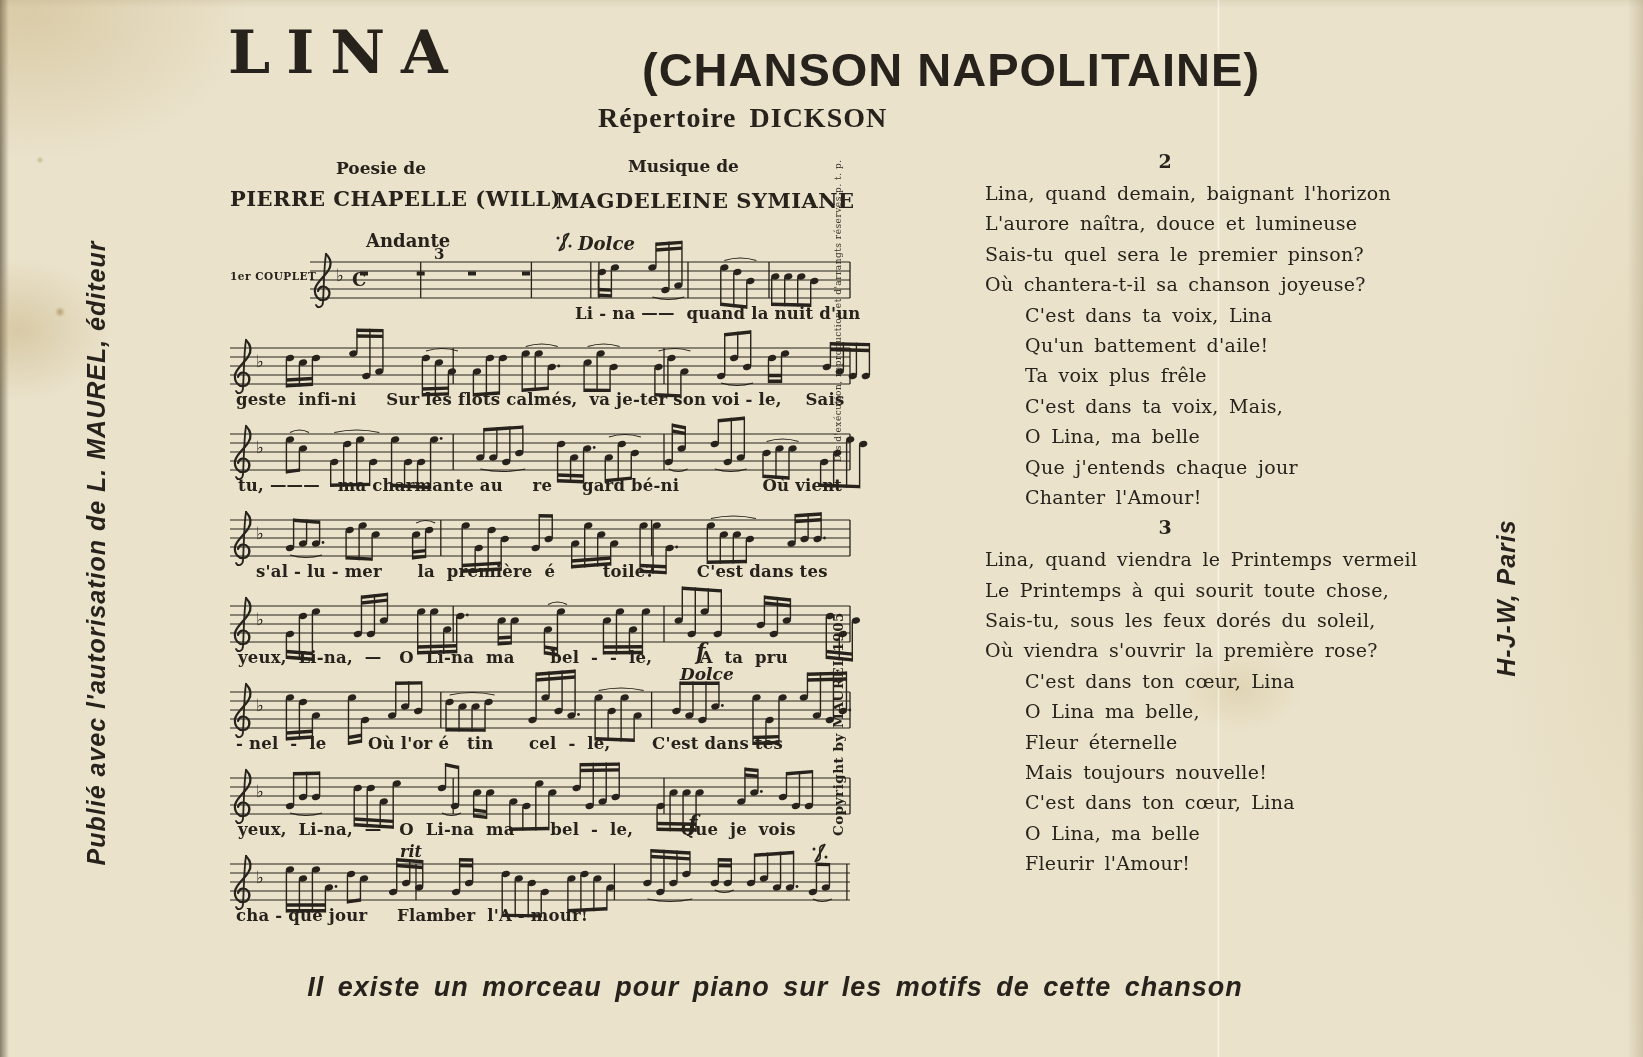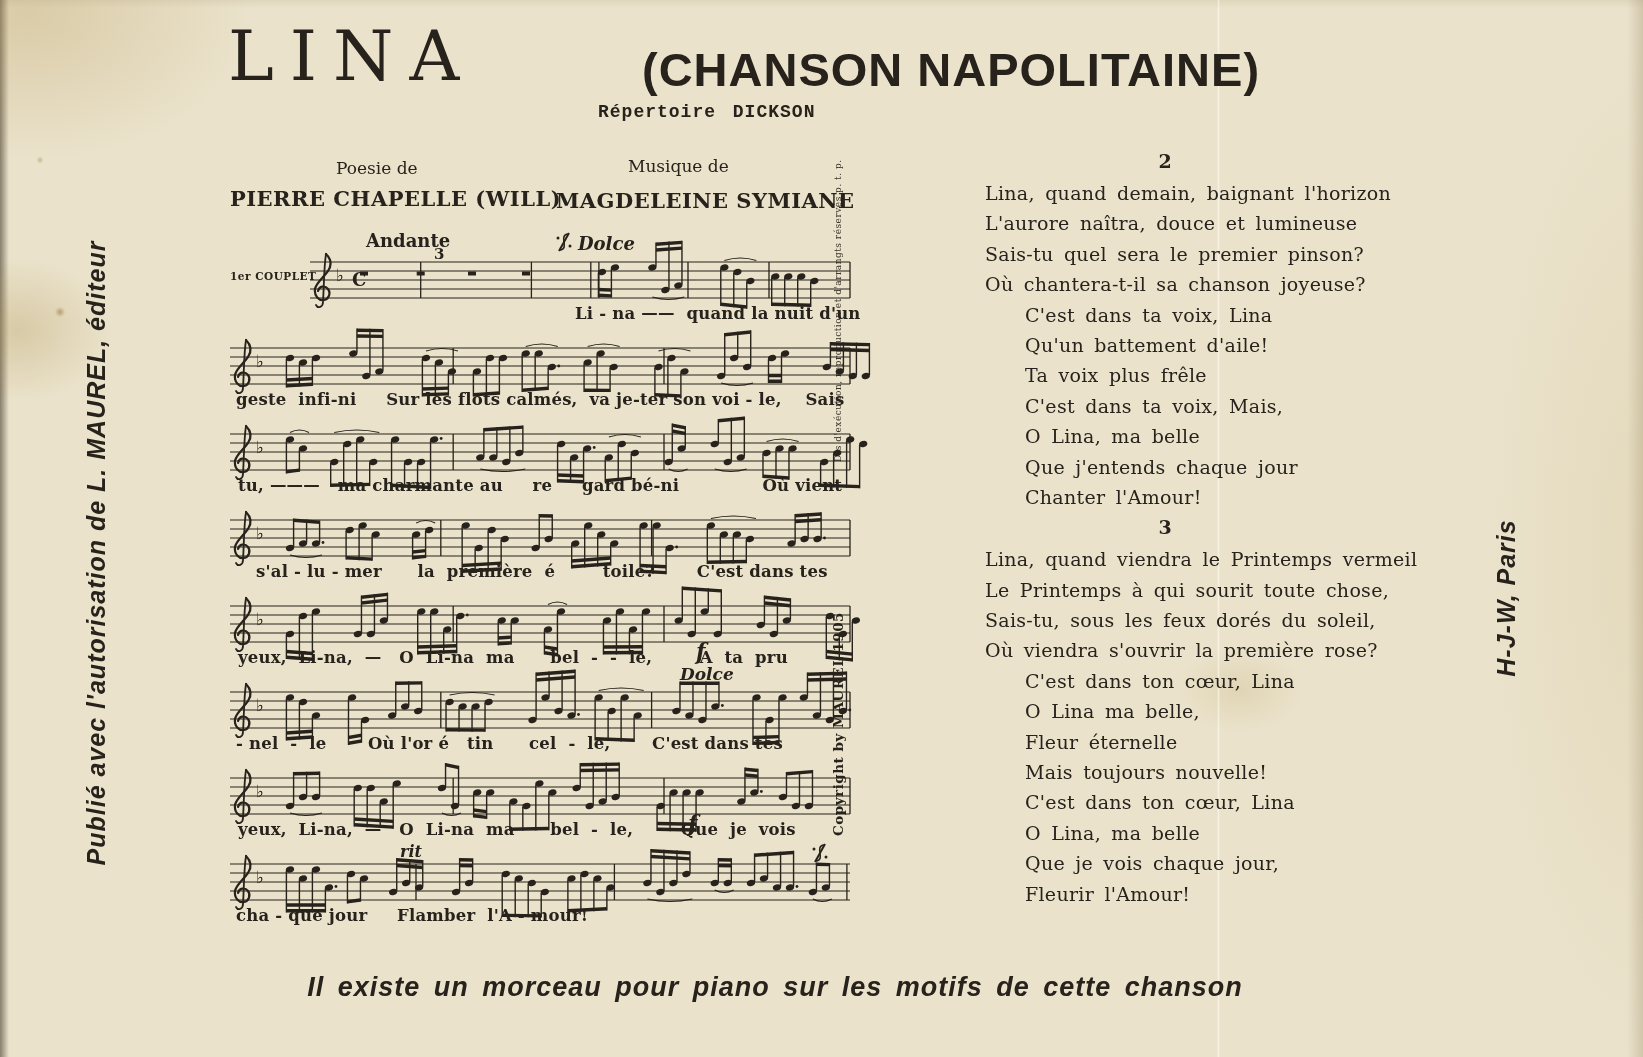--- a/index.html
+++ b/index.html
@@ -14,24 +14,24 @@
       radial-gradient(circle 5px at 40px 160px, rgba(150,120,60,.4), transparent 75%),
       radial-gradient(ellipse 90px 60px at 1240px 690px, rgba(190,165,100,.22), transparent 70%),
       radial-gradient(ellipse 220px 700px at 100% 52%, rgba(196,172,112,.16), transparent 72%),
       linear-gradient(to right, rgba(55,46,28,.55) 0px, rgba(55,46,28,0) 9px),
       linear-gradient(to left, rgba(120,100,60,.22) 0px, rgba(120,100,60,0) 16px),
       linear-gradient(to bottom, rgba(120,100,60,.10) 0px, rgba(120,100,60,0) 8px),
       #eae2cb;
   }
   .crease{position:absolute;top:0;bottom:0;width:3px;background:linear-gradient(to right,transparent,rgba(255,252,240,.55),transparent);}
   .abs{position:absolute;}
-  .title{font-family:"DejaVu Serif",serif;font-weight:normal;font-size:69px;letter-spacing:16px;line-height:1;}
+  .title{font-family:"DejaVu Serif",serif;font-weight:bold;font-size:60px;letter-spacing:16px;line-height:1;}
   .subtitle{font-family:"Liberation Sans",sans-serif;font-weight:bold;font-size:47px;letter-spacing:1px;line-height:1;}
-  .repertoire{font-family:Liberation Mono, monospace;font-weight:bold;font-size:18px;letter-spacing:1px;word-spacing:5px;}
-  .credit-label{font-size:17px;}
+  .repertoire{font-family:Liberation Serif, serif;font-weight:bold;font-size:28px;letter-spacing:1px;word-spacing:5px;}
+  .credit-label{font-size:17px;font-weight:bold;}
   .credit-name{font-weight:bold;font-size:21px;letter-spacing:.5px;}
   .side-text{font-family:"Liberation Sans",sans-serif;font-style:italic;font-weight:bold;font-size:25px;letter-spacing:1px;white-space:nowrap;transform:translate(-50%,-50%) rotate(-90deg);}
   .footer{font-family:"Liberation Sans",sans-serif;font-style:italic;font-weight:600;font-size:27px;letter-spacing:1px;word-spacing:5px;text-align:center;}
   
   .score{position:absolute;left:230px;top:250px;width:622px;height:710px;}
   .system{position:absolute;left:0;width:622px;height:86px;}
   .lyric{position:absolute;top:54px;font-weight:bold;font-size:16.5px;white-space:pre;letter-spacing:.2px;}
   .couplet{position:absolute;left:0;top:20px;font-weight:bold;font-size:10.5px;letter-spacing:.5px;}
   .mark{position:absolute;font-weight:bold;}
   .mark.tempo{font-size:18px;}
@@ -1282,20 +1282,19 @@
       <div class="verse-line">Lina, quand viendra le Printemps vermeil</div>
       <div class="verse-line">Le Printemps à qui sourit toute chose,</div>
       <div class="verse-line">Sais-tu, sous les feux dorés du soleil,</div>
       <div class="verse-line">Où viendra s'ouvrir la première rose?</div>
       <div class="verse-line indent">C'est dans ton cœur, Lina</div>
       <div class="verse-line indent">O Lina ma belle,</div>
       <div class="verse-line indent">Fleur éternelle</div>
       <div class="verse-line indent">Mais toujours nouvelle!</div>
       <div class="verse-line indent">C'est dans ton cœur, Lina</div>
       <div class="verse-line indent">O Lina, ma belle</div>
-      <div class="verse-line indent">Que je vois chaque jour,</div>
       <div class="verse-line indent">Fleurir l'Amour!</div>
     </div>
 
   <div class="side-text abs" style="left:1506px;top:598px;">H-J-W, Paris</div>
 
   <div class="footer abs" style="left:230px;top:972px;width:1090px;">Il existe un morceau pour piano sur les motifs de cette chanson</div>
 </div>
 
 </body></html>

